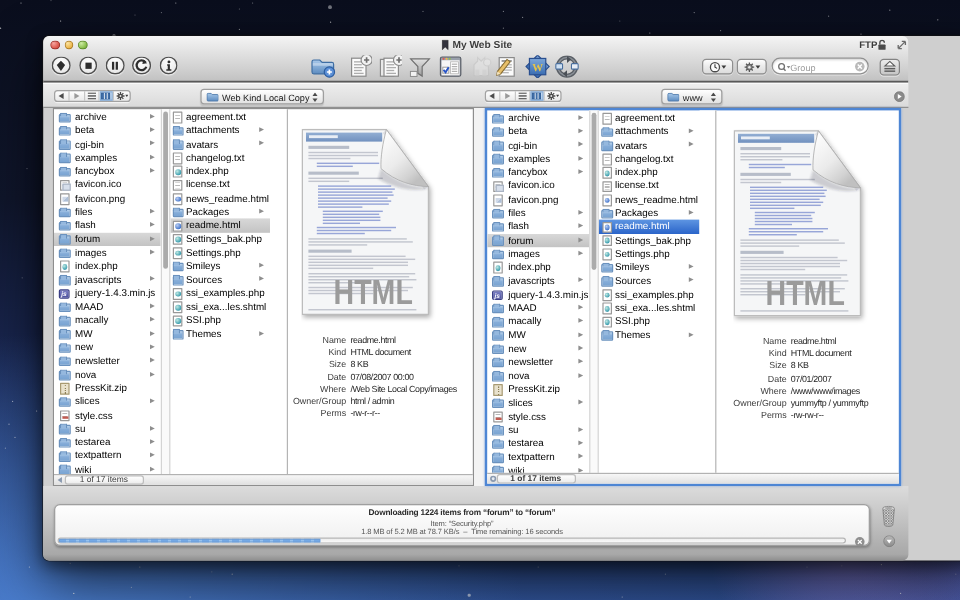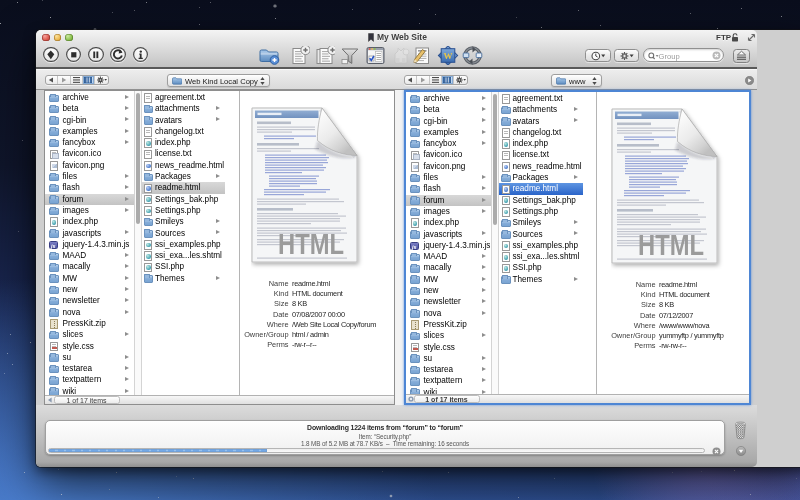--- a/index.html
+++ b/index.html
@@ -568,21 +568,21 @@
 </g>
 <path d="M66.5,33.5 C80,45.5 94,49.2 107,49.5 C96,53.5 80,51 64,42 Z" fill="rgba(40,40,60,.20)" filter="url(#bllp)"></path>
 <path d="M71,1 C68,12 66,24 66.5,33.5 C79,44.5 93,48.2 106,48.5 Z" fill="url(#flaplp)" stroke="#ababab" stroke-width=".7"></path>
 </svg>
         </div>
 <div class="meta" style="left:0px;top:188.3px">
           <div><label style="width:49px">Name</label><span>readme.html</span></div>
           <div><label style="width:49px">Kind</label><span>HTML document</span></div>
           <div><label style="width:49px">Size</label><span>8 KB</span></div>
           <div><label style="width:49px">Date</label><span>07/08/2007 00:00</span></div>
-          <div><label style="width:49px">Where</label><span>/Web Site Local Copy/forum</span></div>
+          <div><label style="width:49px">Where</label><span>/Web Site Local Copy/images</span></div>
           <div><label style="width:49px">Owner/Group</label><span>html / admin</span></div>
           <div><label style="width:49px">Perms</label><span>-rw-r--r--</span></div>
         </div>
 </div>
 <div class="pstat">
         <span class="pic">
           <svg width="6" height="6" viewBox="0 0 6 6">
             <path d="M4.6,0.6 V5.4 L1,3 Z" fill="#8a9ab0"></path>
           </svg>
         </span>
@@ -720,22 +720,22 @@
 <path d="M71,1 L106,48.5 L102.5,51 L68,3.8 Z" fill="rgba(70,70,90,0.13)"></path>
 </g>
 <path d="M66.5,33.5 C80,45.5 94,49.2 107,49.5 C96,53.5 80,51 64,42 Z" fill="rgba(40,40,60,.20)" filter="url(#blrp)"></path>
 <path d="M71,1 C68,12 66,24 66.5,33.5 C79,44.5 93,48.2 106,48.5 Z" fill="url(#flaprp)" stroke="#ababab" stroke-width=".7"></path>
 </svg>
         </div>
 <div class="meta" style="left:0px;top:188.3px">
           <div><label style="width:59px">Name</label><span>readme.html</span></div>
           <div><label style="width:59px">Kind</label><span>HTML document</span></div>
           <div><label style="width:59px">Size</label><span>8 KB</span></div>
-          <div><label style="width:59px">Date</label><span>07/12/2007</span></div>
-          <div><label style="width:59px">Where</label><span>/www/www/nova</span></div>
+          <div><label style="width:59px">Date</label><span>07/01/2007</span></div>
+          <div><label style="width:59px">Where</label><span>/www/www/images</span></div>
           <div><label style="width:59px">Owner/Group</label><span>yummyftp / yummyftp</span></div>
           <div><label style="width:59px">Perms</label><span>-rw-rw-r--</span></div>
         </div>
 </div>
 <div class="pstat">
         <span class="pic">
           <svg width="6" height="6" viewBox="0 0 6 6">
             <circle cx="3" cy="3" r="2.6" fill="#8a9ab0"></circle>
             <circle cx="3" cy="3" r="1.2" fill="#e8ecf2"></circle>
           </svg>

